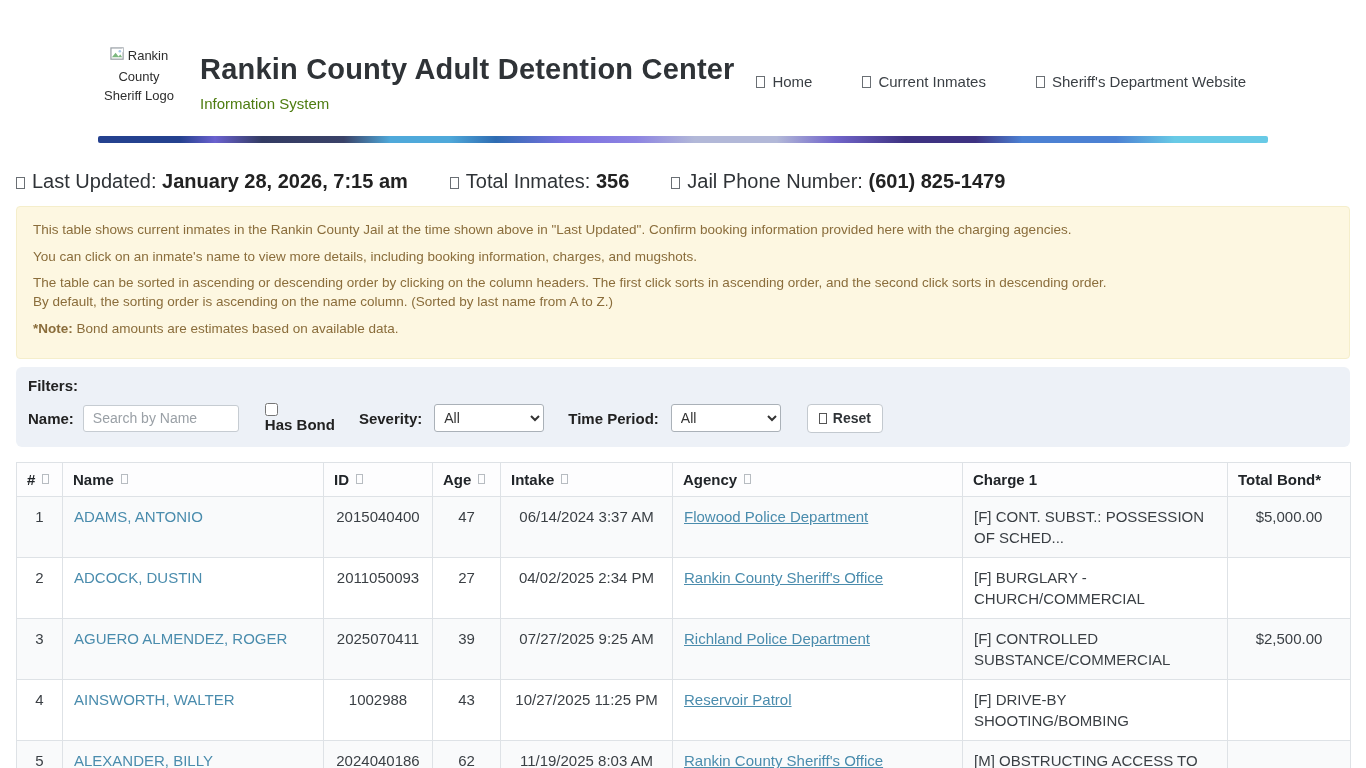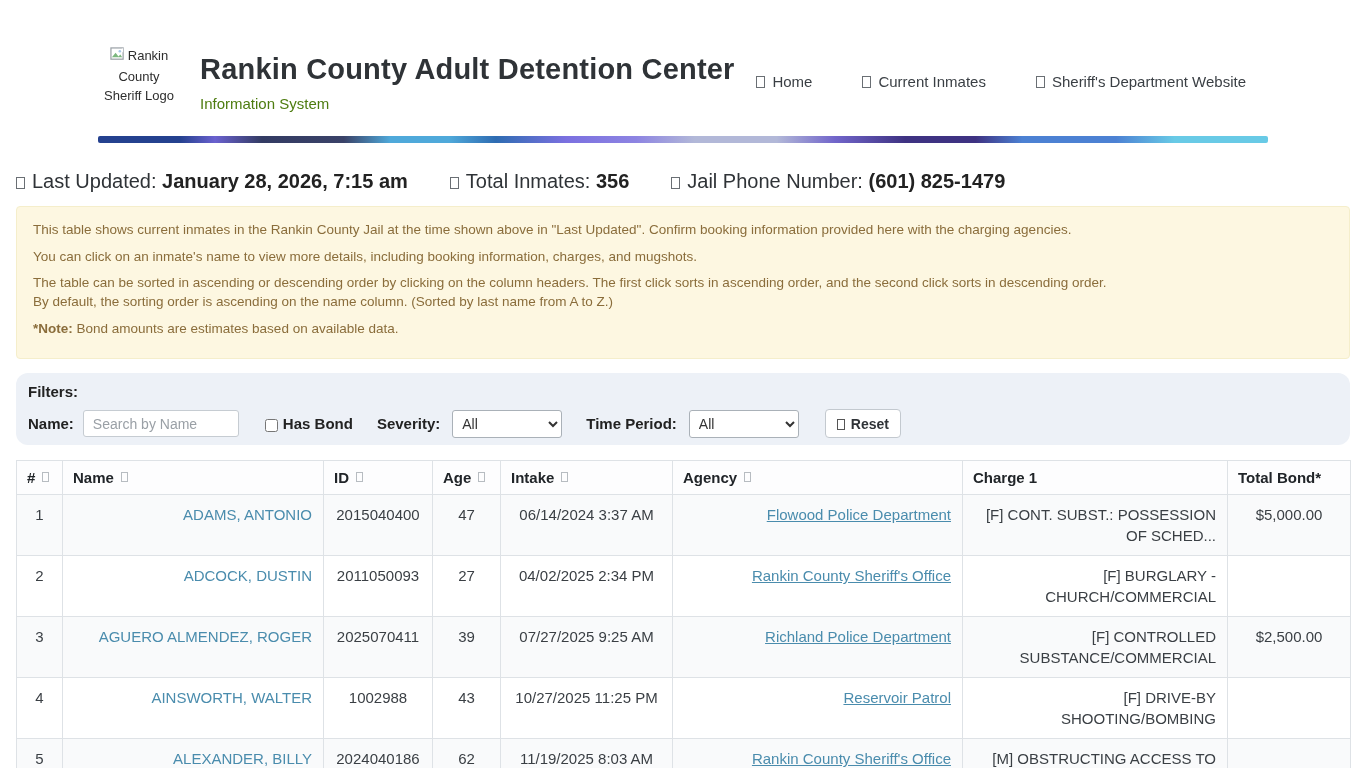--- a/index.html
+++ b/index.html
@@ -27,40 +27,40 @@
   .info-item b { color:#222; }
 
   
   .notice-box { margin:13px 16px 0; background:#fdf7e1; border:1px solid #f5eecb; border-radius:4px;
     padding:12px 16px; color:#8a6d3b; font-size:13.5px; line-height:1.38; }
   .notice-box p { margin:8px 0; }
   .notice-box p:first-child { margin-top:2px; }
   .notice-box b { font-weight:700; }
 
   
-  .filter-bar { margin:14px 16px 0; background:#edf1f7; border-radius:12px; padding:10px 12px 7px; }
+  .filter-bar { margin:8px 16px 0; background:#edf1f7; border-radius:6px; padding:10px 12px 14px; }
   .filters-title { font-size:15px; font-weight:700; color:#222; }
   .filter-controls { display:flex; align-items:center; margin-top:9px; }
   .flabel { font-size:15px; font-weight:700; color:#222; white-space:nowrap; }
   .name-input { width:156px; height:27px; border:1px solid #c6ccd2; border-radius:3px; padding:3px 9px;
     font-size:14px; font-family:"Liberation Sans",sans-serif; color:#333; margin-left:9px; background:#fff; }
   .name-input::placeholder { color:#9aa0a6; }
-  .hasbond-group { display:flex; align-items:flex-end; margin-left:26px; }
+  .hasbond-group { display:flex; align-items:flex-start; margin-left:26px;flex-direction:column; }
   .hasbond-group input { margin-right:5px; width:13px; height:13px; }
   .sev-label { margin-left:24px; }
   .fselect { width:110px; height:28px; margin-left:12px; border:1px solid #aab1b8; border-radius:3px;
     font-size:14px; font-family:"Liberation Sans",sans-serif; color:#333; background:#fff; padding:2px 5px; }
   .reset-btn { margin-left:26px; height:29px; padding:0 11px; background:#fff; border:1px solid #c3c9cf;
     border-radius:4px; font-size:14px; color:#2f3337; font-family:"Liberation Sans",sans-serif; cursor:pointer; white-space:nowrap;font-weight:bold; }
   .reset-btn .tofu { border-color:#555; margin-right:6px; width:8px; height:11px; }
 
   
   .table-wrap { margin:15px 16px 0; }
   table { width:1334px; border-collapse:collapse; table-layout:fixed; font-size:15px; }
-  th,td { border:1px solid #dee2e6; vertical-align:top;text-align:right; }
+  th,td { border:1px solid #dee2e6; vertical-align:top; }
   th { text-align:left; font-weight:700; color:#212529; padding:8px 10px; background:#fdfdfe; white-space:nowrap; }
   td { padding:9px 11px; line-height:21px; color:#3a3f44; }
   .sort-tofu { display:inline-block; width:7px; height:10px; border:1px solid #b7bcc1; margin-left:7px; vertical-align:1px; }
   tbody tr:nth-child(odd) { background:#f9fafb; }
   tbody tr:nth-child(even) { background:#fff; }
   .c-num,.c-id,.c-age,.c-intake,.c-bond { text-align:center; }
   .name-link { color:#4a8cad; text-decoration:none; cursor:pointer; }
   .agency-link { color:#4a8cad; text-decoration:underline; cursor:pointer; }
 </style>
 </head>

